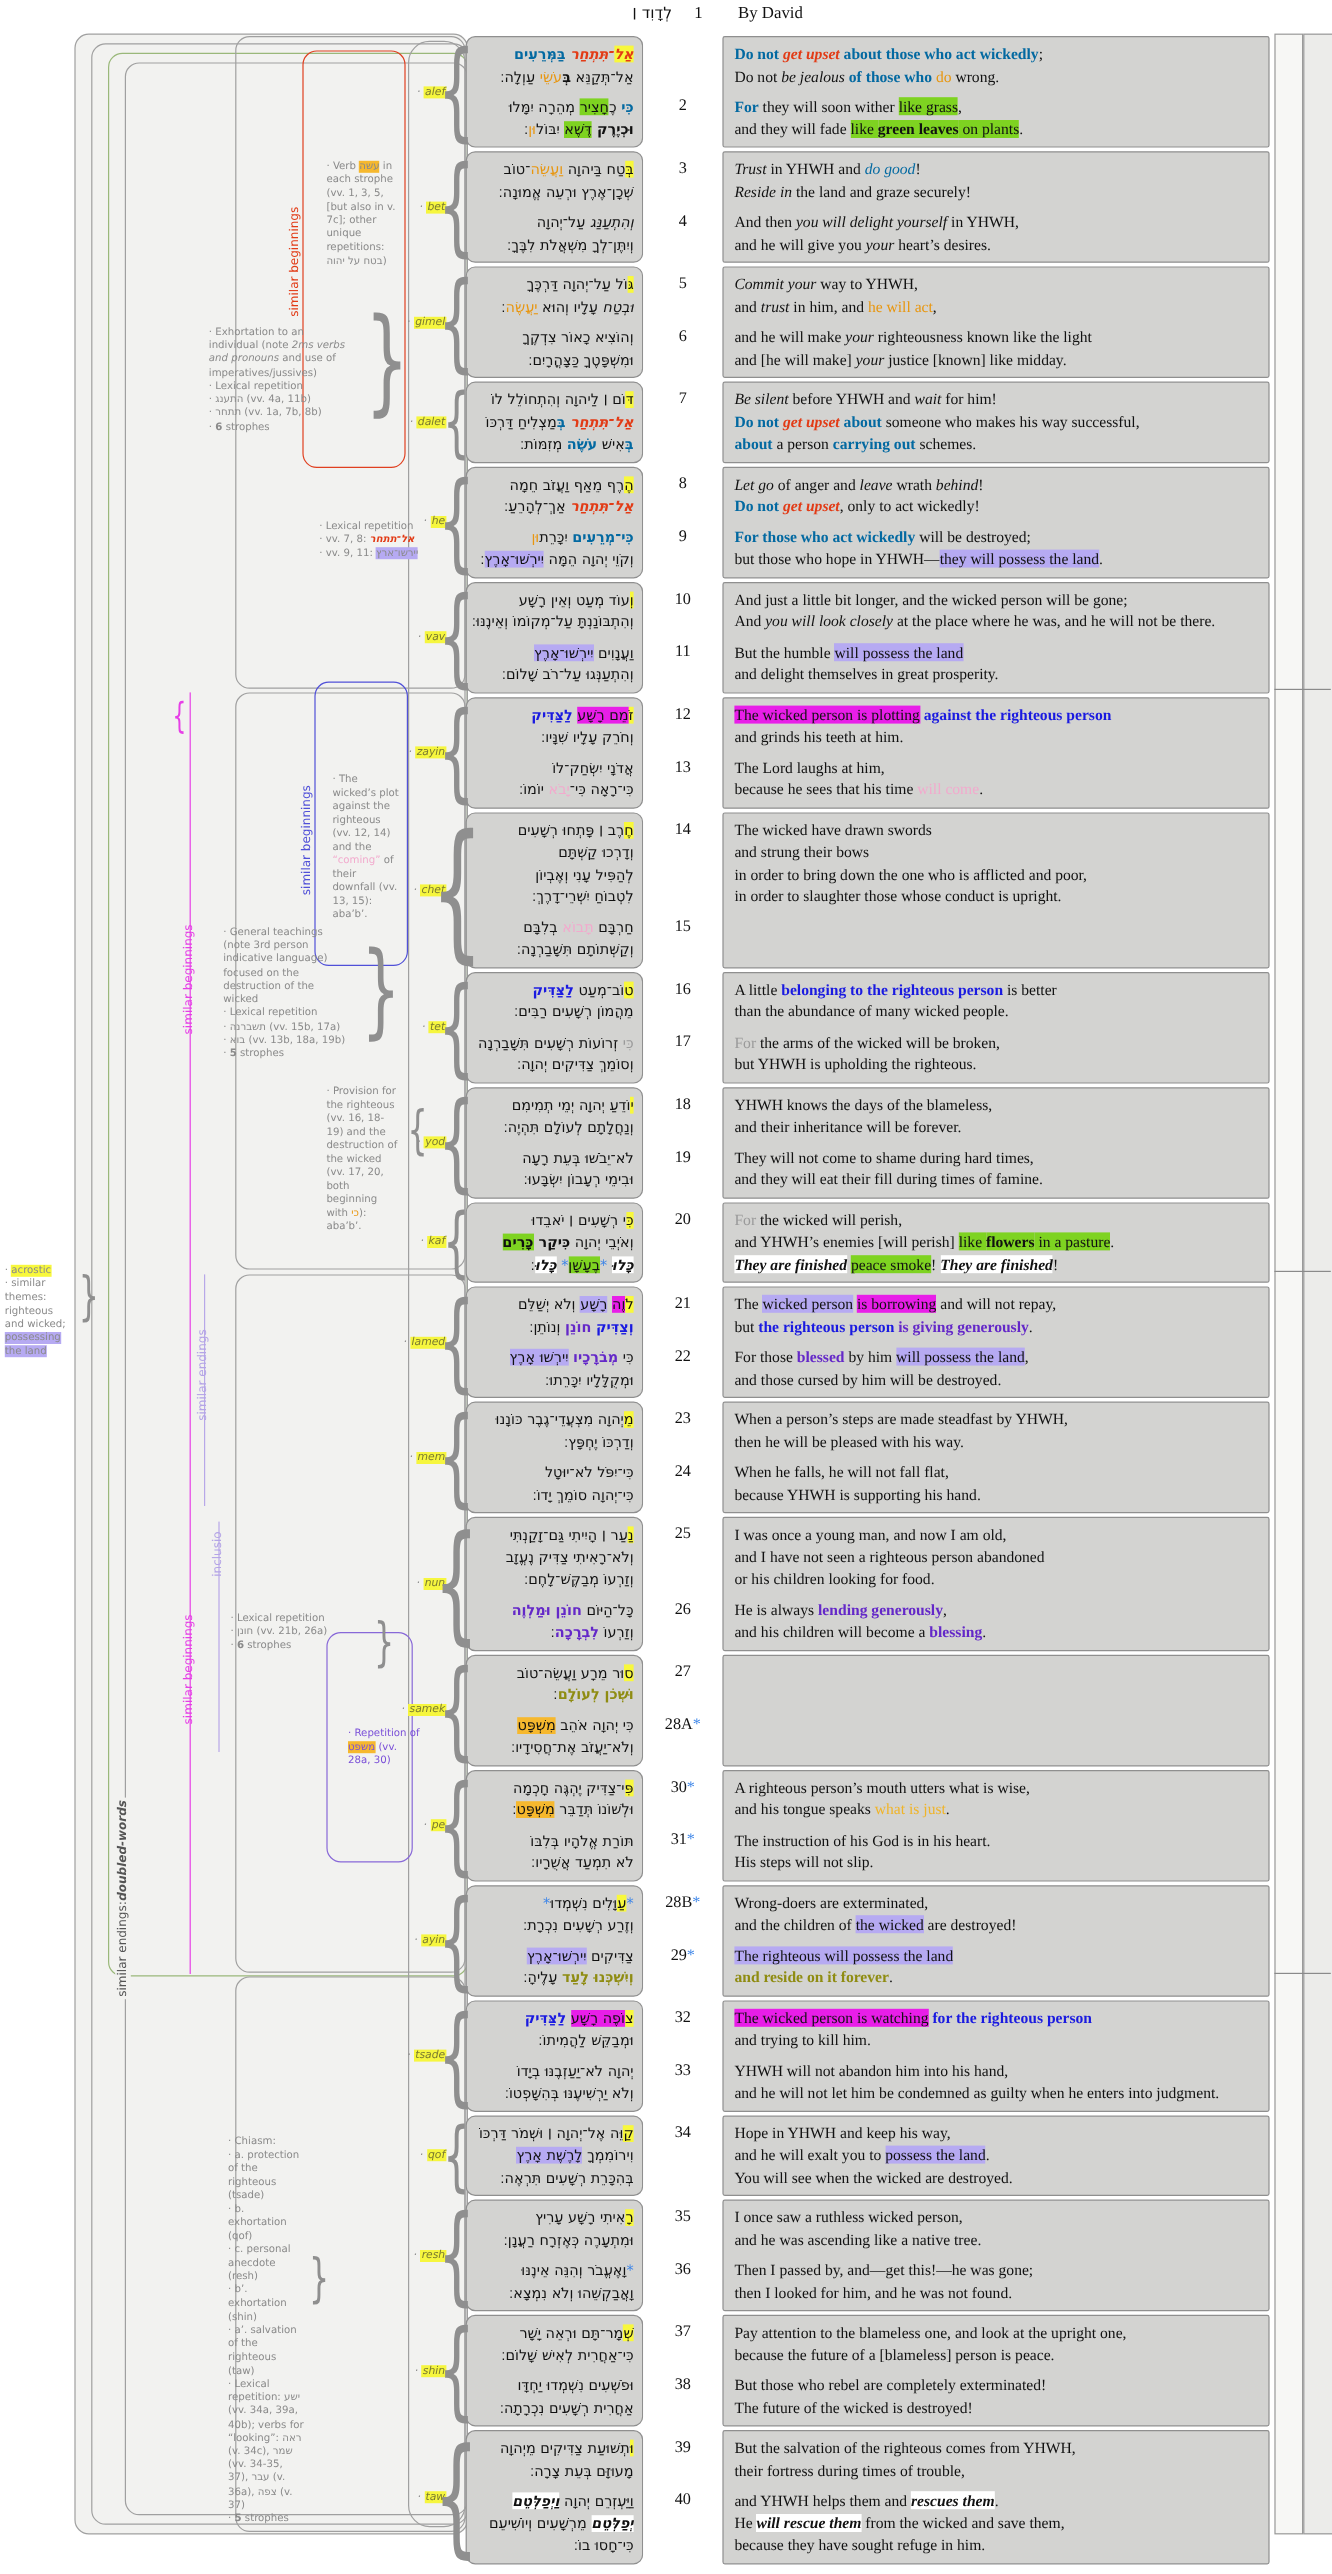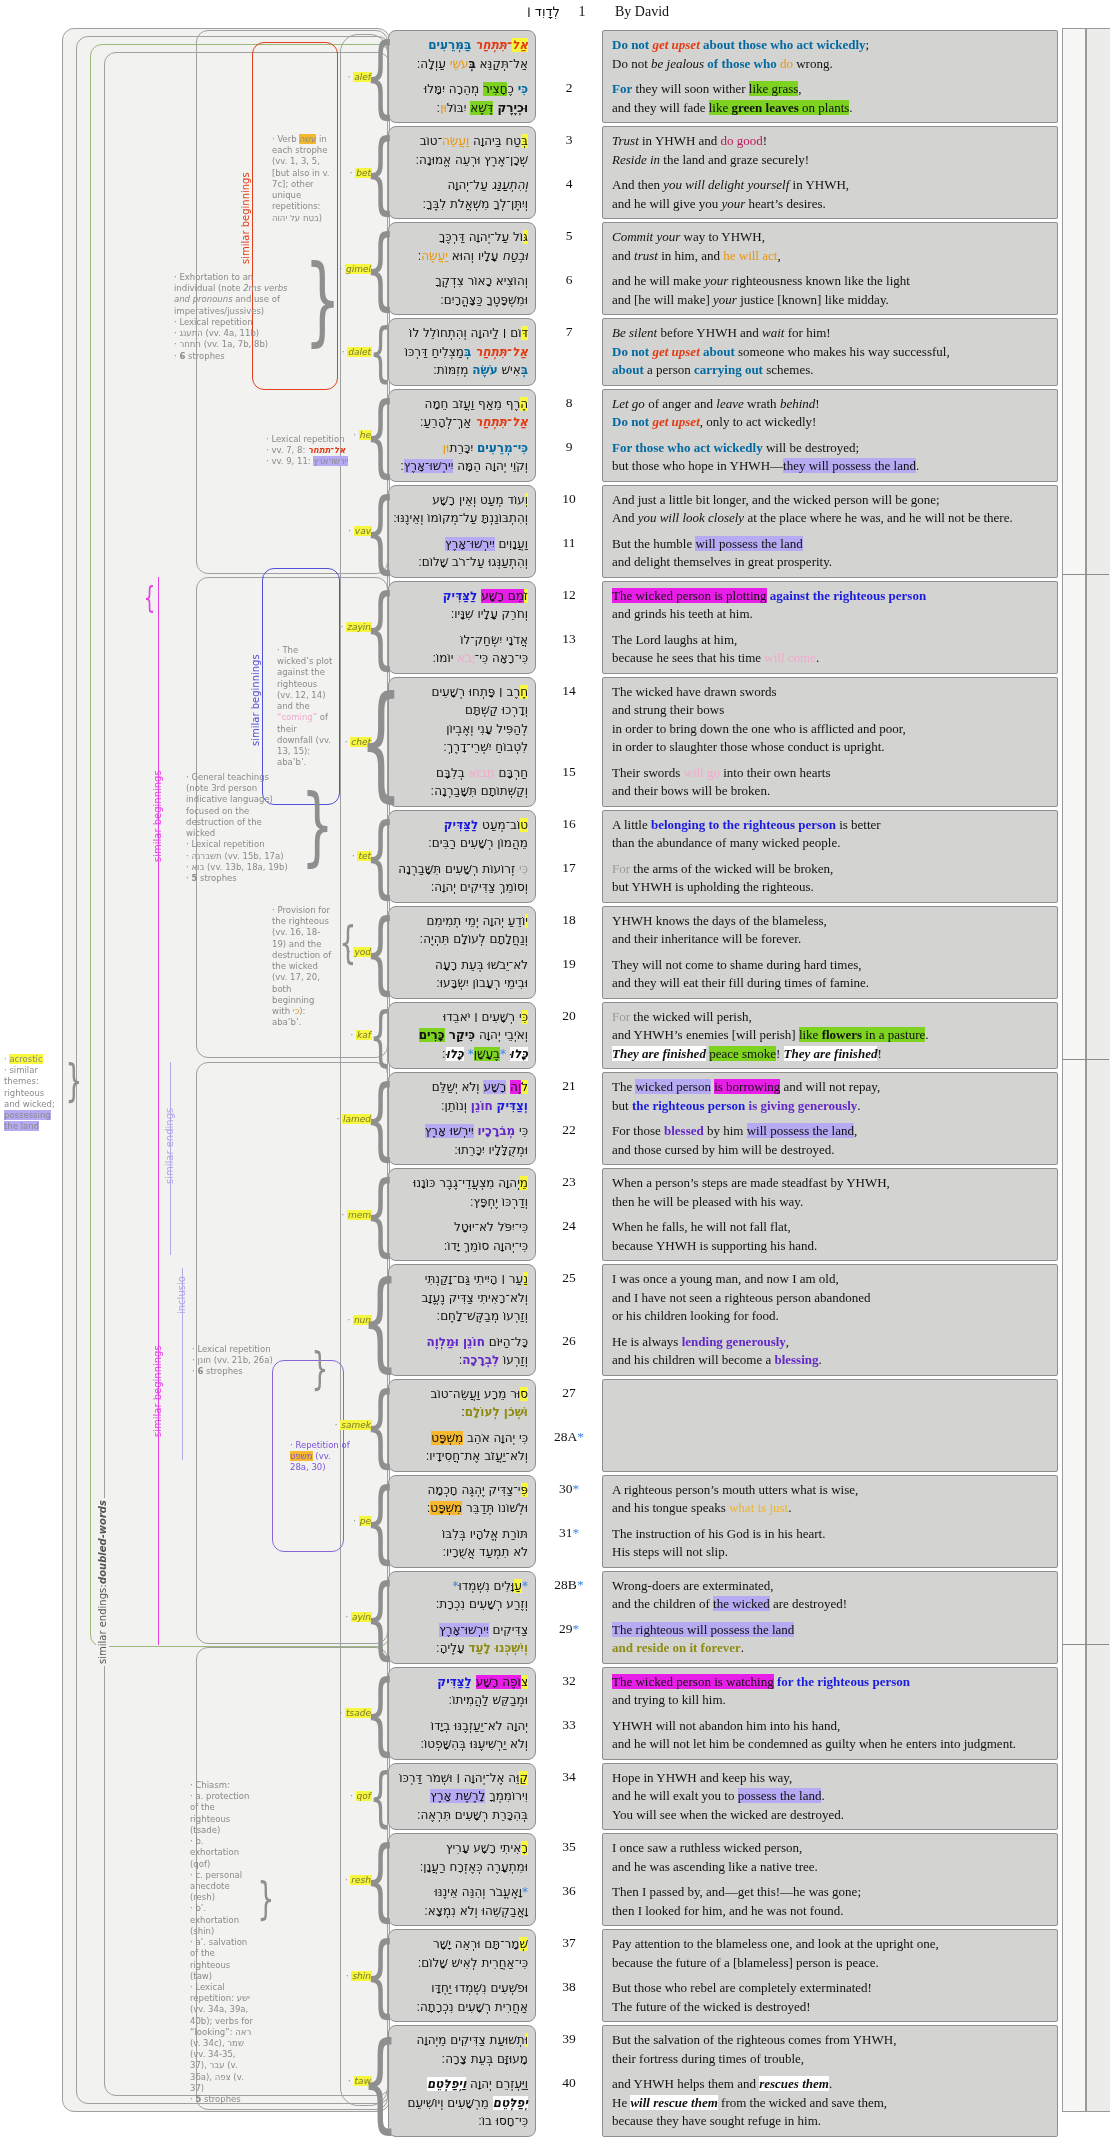--- a/index.html
+++ b/index.html
@@ -41,21 +41,21 @@
   .nbrace{position:absolute;color:#8f8f8f;font-family:"DejaVu Sans",sans-serif;
           display:flex;align-items:center;transform:scaleX(.6);}
   
   .vlab{position:absolute;writing-mode:vertical-rl;transform:rotate(180deg);
         font:10px "DejaVu Sans",sans-serif;width:13px;display:flex;align-items:center;
         justify-content:center;white-space:nowrap;text-align:center;}
   
   .x-c-r{color:#0369a1;font-weight:700}
   .x-c-ri{color:#e23b16;font-weight:700;font-style:italic}
   .x-c-o{color:#e8960f}
-  .x-c-oi{color:#be185d;}
+  .x-c-oi{color:#0369a1;font-style:italic}
   .x-c-oy{color:#f0b428}
   .x-c-i{font-style:italic}
   .x-c-bd{font-weight:700}
   .x-c-g{color:#9a9a9a}
   .x-c-b{color:#1a1ae0;font-weight:700}
   .x-c-pk{color:#f2aacd}
   .x-c-pu{color:#6428c8;font-weight:700}
   .x-c-ol{color:#8f8c12;font-weight:700}
   .x-c-bs{color:#3d85e8}
   .x-h-y{background:#f8f83c}
@@ -377,24 +377,20 @@
               <div class="ln">15</div>
             </div>
           </div>
           <div class="engcol">
             <div class="vu" style="height: 74px; margin-bottom: 7px;">
               <div class="ln"><span>The wicked have drawn swords</span></div>
               <div class="ln"><span>and strung their bows</span></div>
               <div class="ln"><span>in order to bring down the one who is afflicted and poor,</span></div>
               <div class="ln"><span>in order to slaughter those whose conduct is upright.</span></div>
             </div>
-            <div class="vu" style="height: 37px;">
-              <div class="ln"><span>Their swords </span><span class="x-c-pk">will go</span><span> into their own hearts</span></div>
-              <div class="ln"><span>and their bows will be broken.</span></div>
-            </div>
           </div>
         </div>
         <div class="strophe">
           <div class="gutter">
             <div class="letter">· <b>tet</b></div>
             <div class="bracewrap" style="height: 91px;">
               <span class="brace" style="font-size: 89.18px; line-height: 91px;">{</span>
             </div>
           </div>
           <div class="hebcol">

